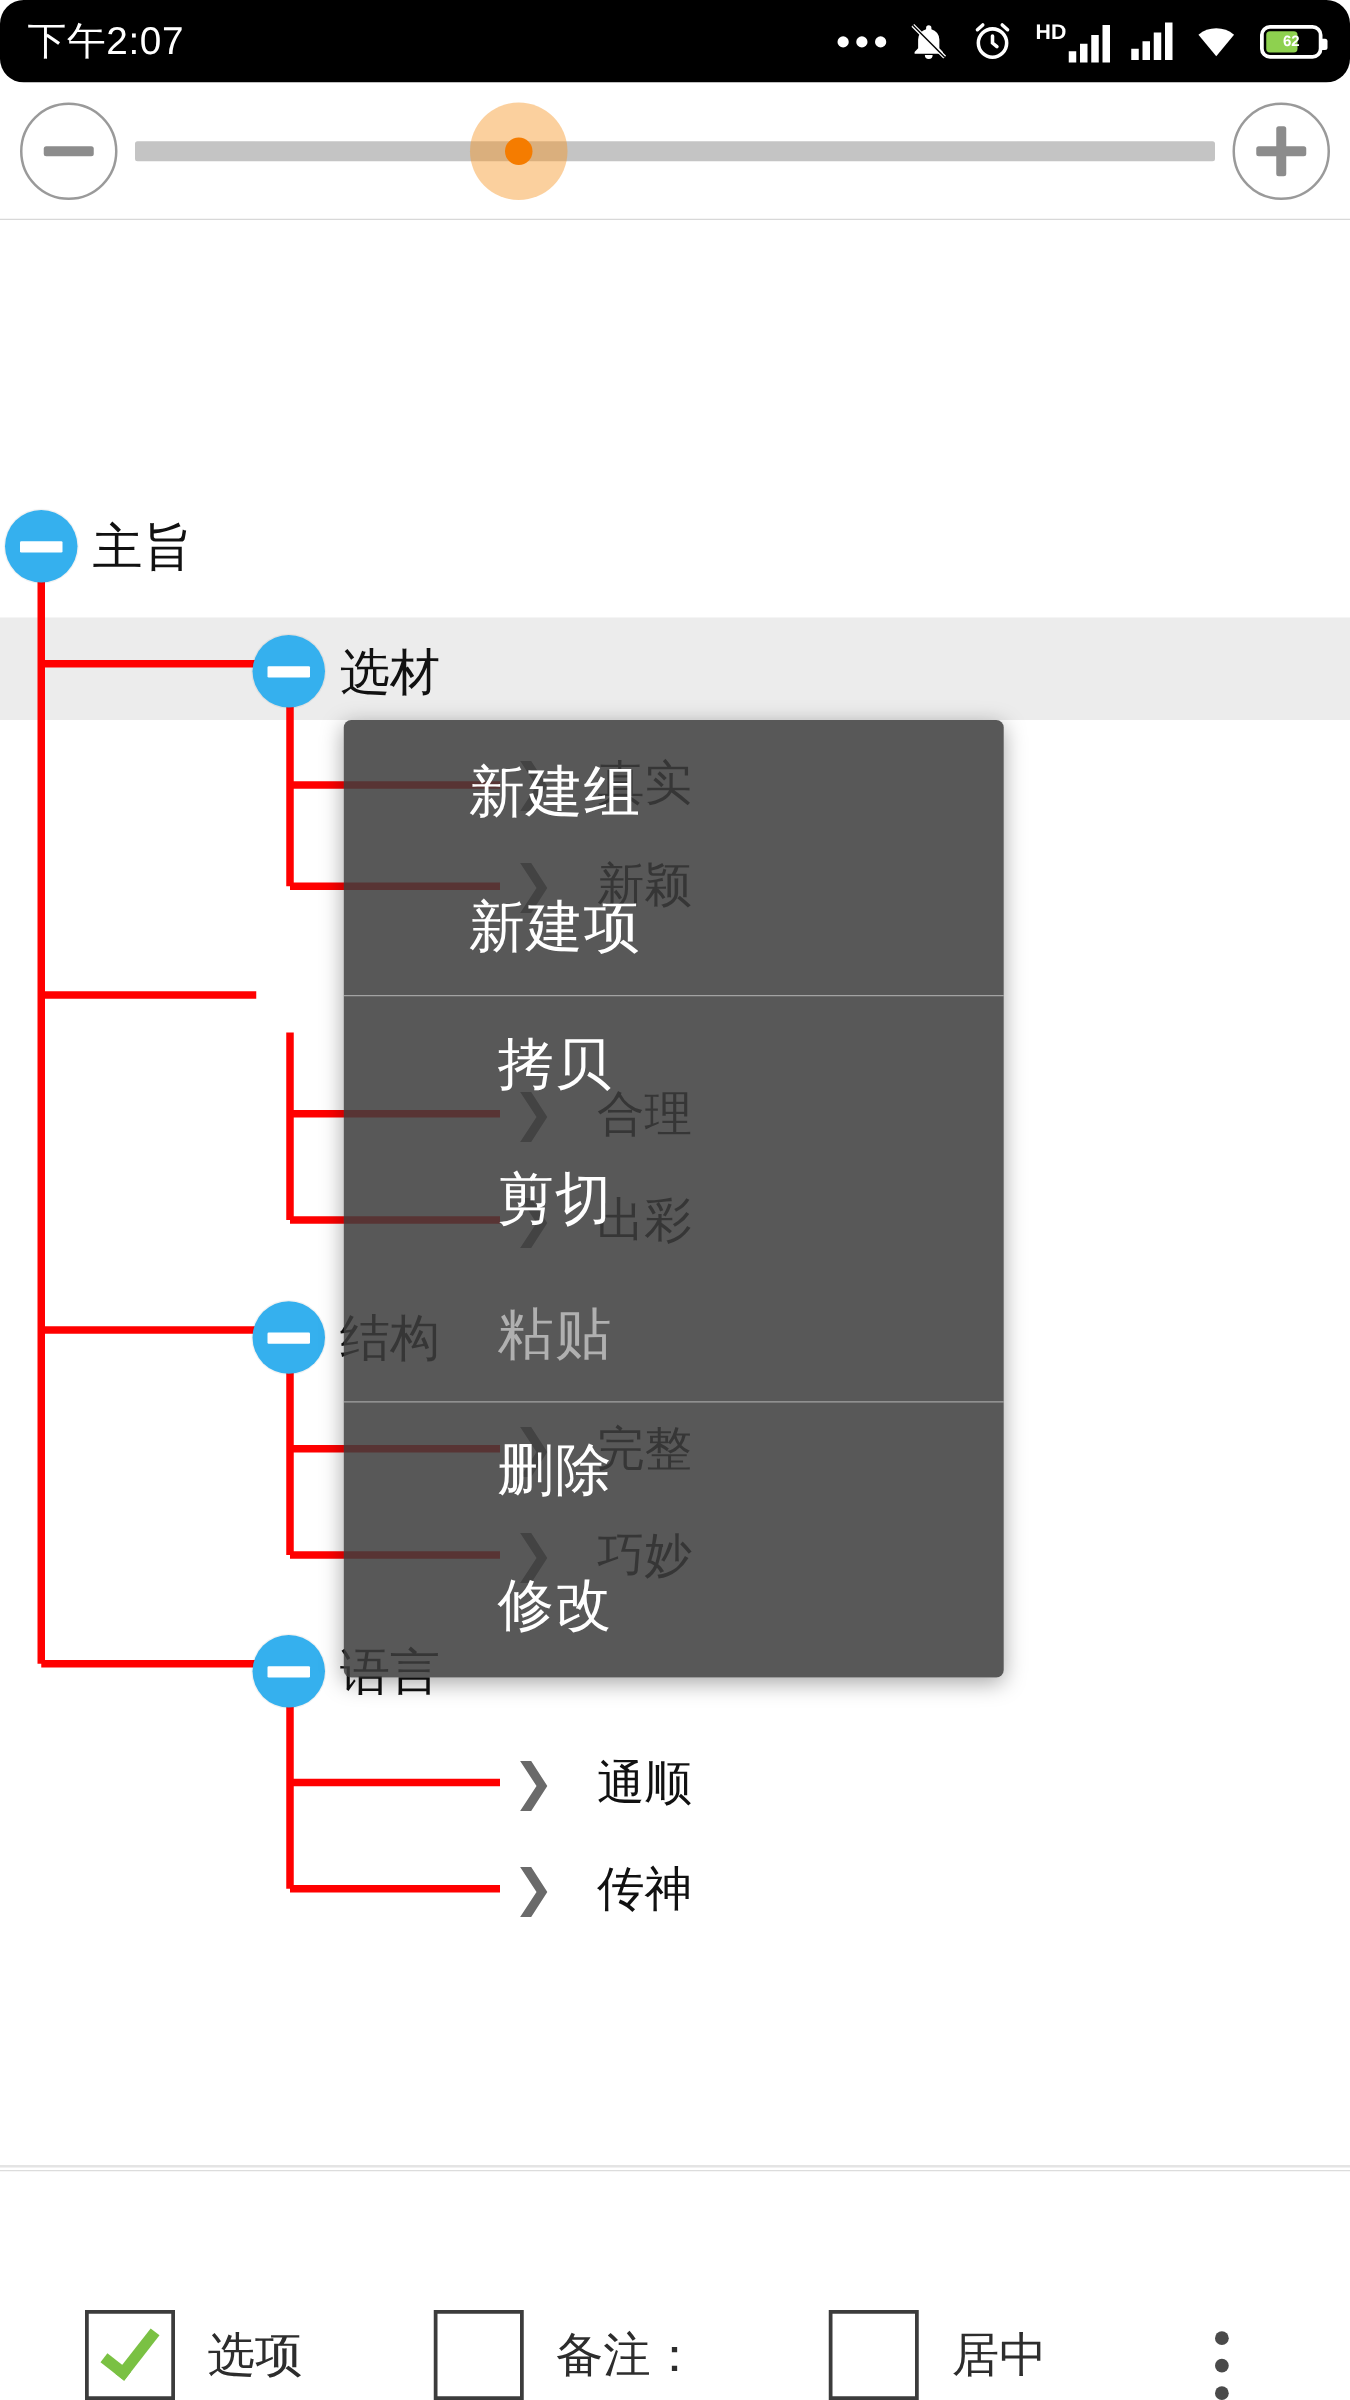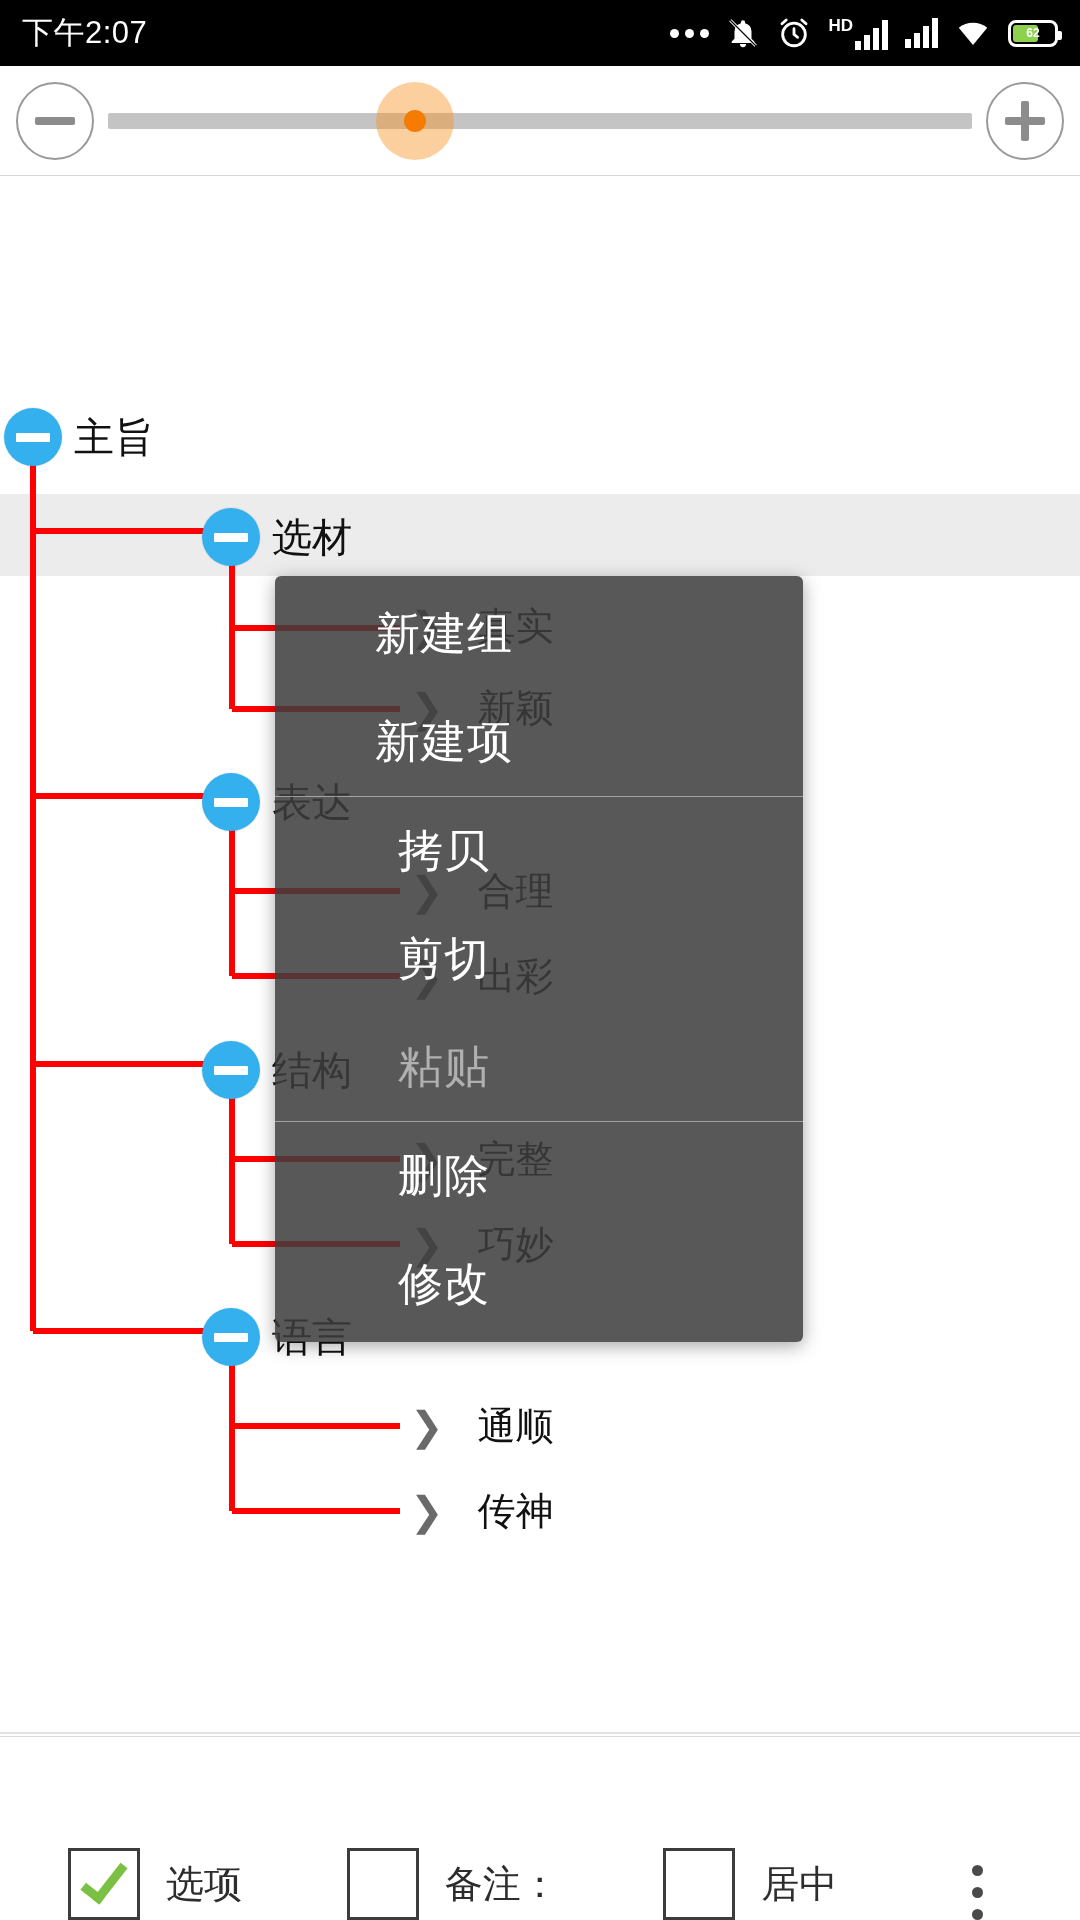--- a/index.html
+++ b/index.html
@@ -9,20 +9,21 @@
     background:#ffffff;
     overflow:hidden;
     position:relative;
   }
 
   
   #status-bar{
     height:66px; background:#000; color:#fff;
     display:flex; align-items:center; justify-content:space-between;
     padding:0 22px;
+    border-radius:19px;
   }
   #status-time{ font-size:31px; letter-spacing:.5px; }
   #status-icons{ display:flex; align-items:center; gap:17px; }
   .sb-ico{ display:flex; align-items:center; }
   .dots{ display:flex; gap:6px; align-items:center; }
   .dots i{ width:9px;height:9px;border-radius:50%;background:#fff;display:block; }
   .hd-wrap{ display:flex; align-items:flex-end; gap:2px; }
   .hd-txt{ font-size:17px; font-weight:bold; line-height:1; margin-bottom:16px;}
   .bars{ display:flex; align-items:flex-end; gap:3px; height:30px;}
   .bars i{ width:6px; background:#fff; display:block;}
@@ -243,24 +244,20 @@
   </div>
   <div class="leaf-node" style="left:410px; top:420px;">
     <span class="leaf-chev">❯</span>
     <span class="node-label leaf">真实</span>
   </div>
   <div class="leaf-node" style="left:410px; top:502px;">
     <span class="leaf-chev">❯</span>
     <span class="node-label leaf">新颖</span>
   </div>
 
-  <div class="node" style="left:202px; top:590px;">
-    <span class="node-toggle"></span>
-    <span class="node-label">表达</span>
-  </div>
   <div class="leaf-node" style="left:410px; top:685px;">
     <span class="leaf-chev">❯</span>
     <span class="node-label leaf">合理</span>
   </div>
   <div class="leaf-node" style="left:410px; top:770px;">
     <span class="leaf-chev">❯</span>
     <span class="node-label leaf">出彩</span>
   </div>
 
   <div class="node" style="left:202px; top:858px;">

